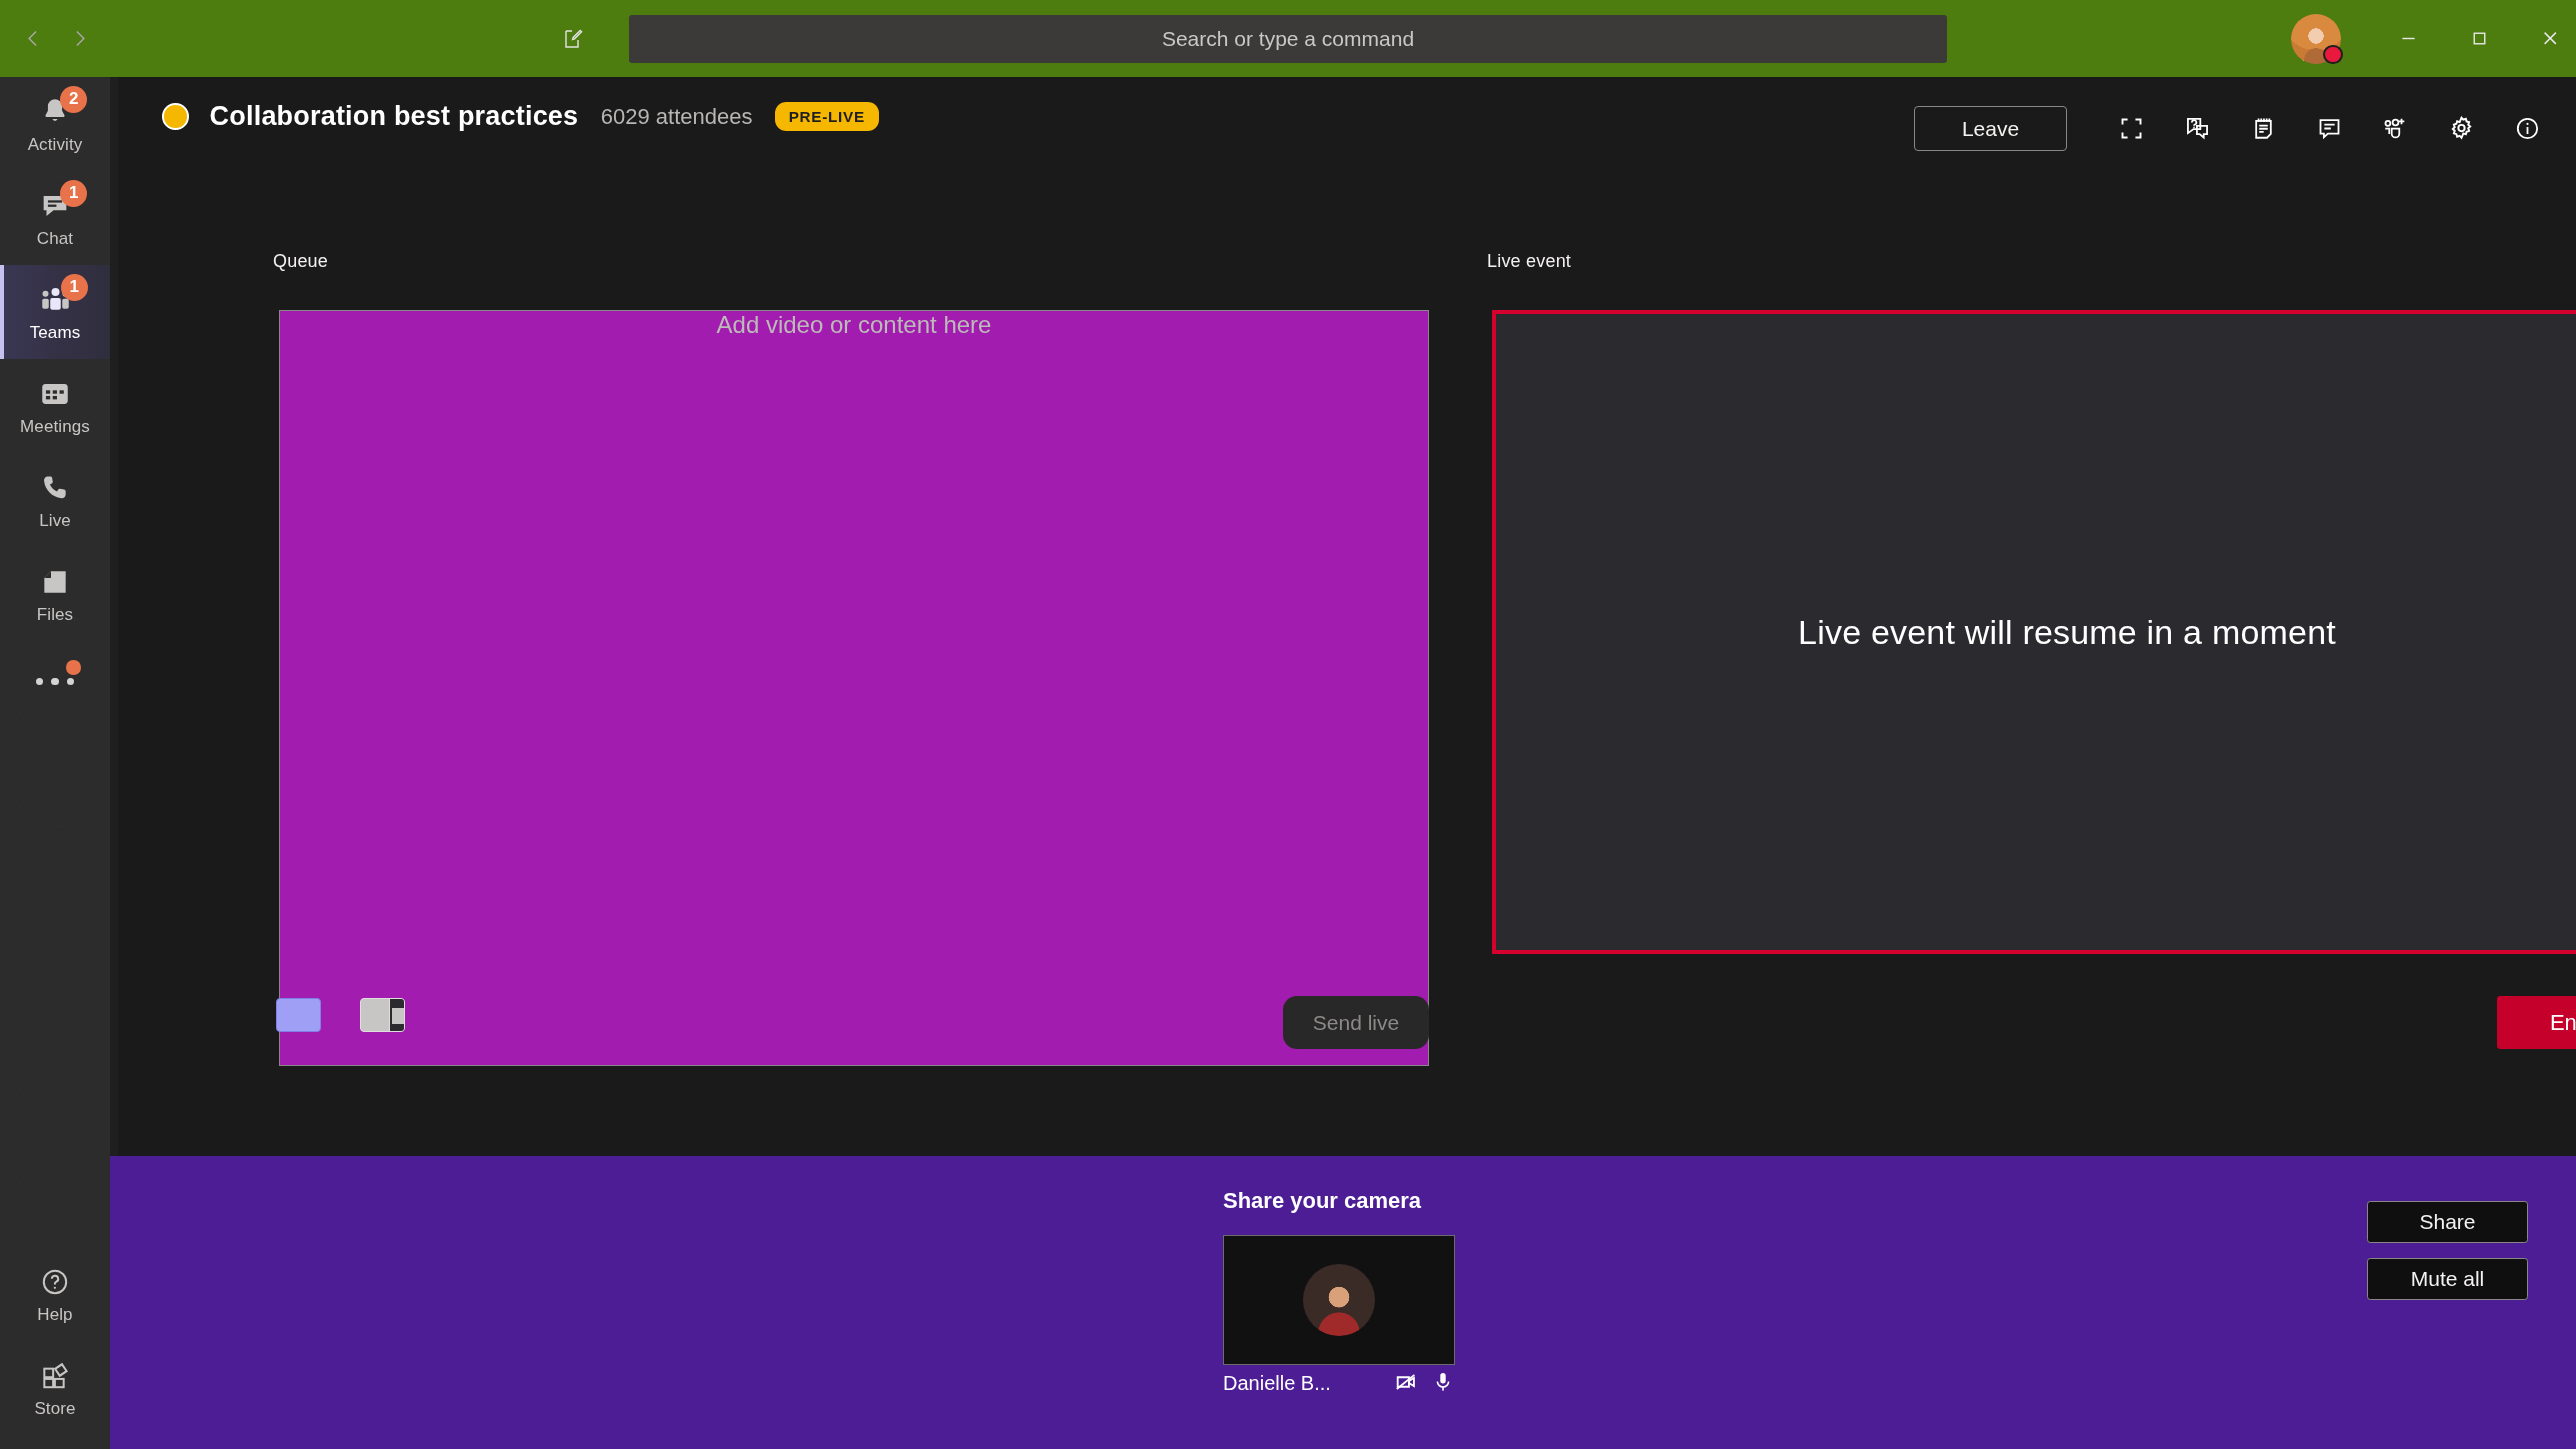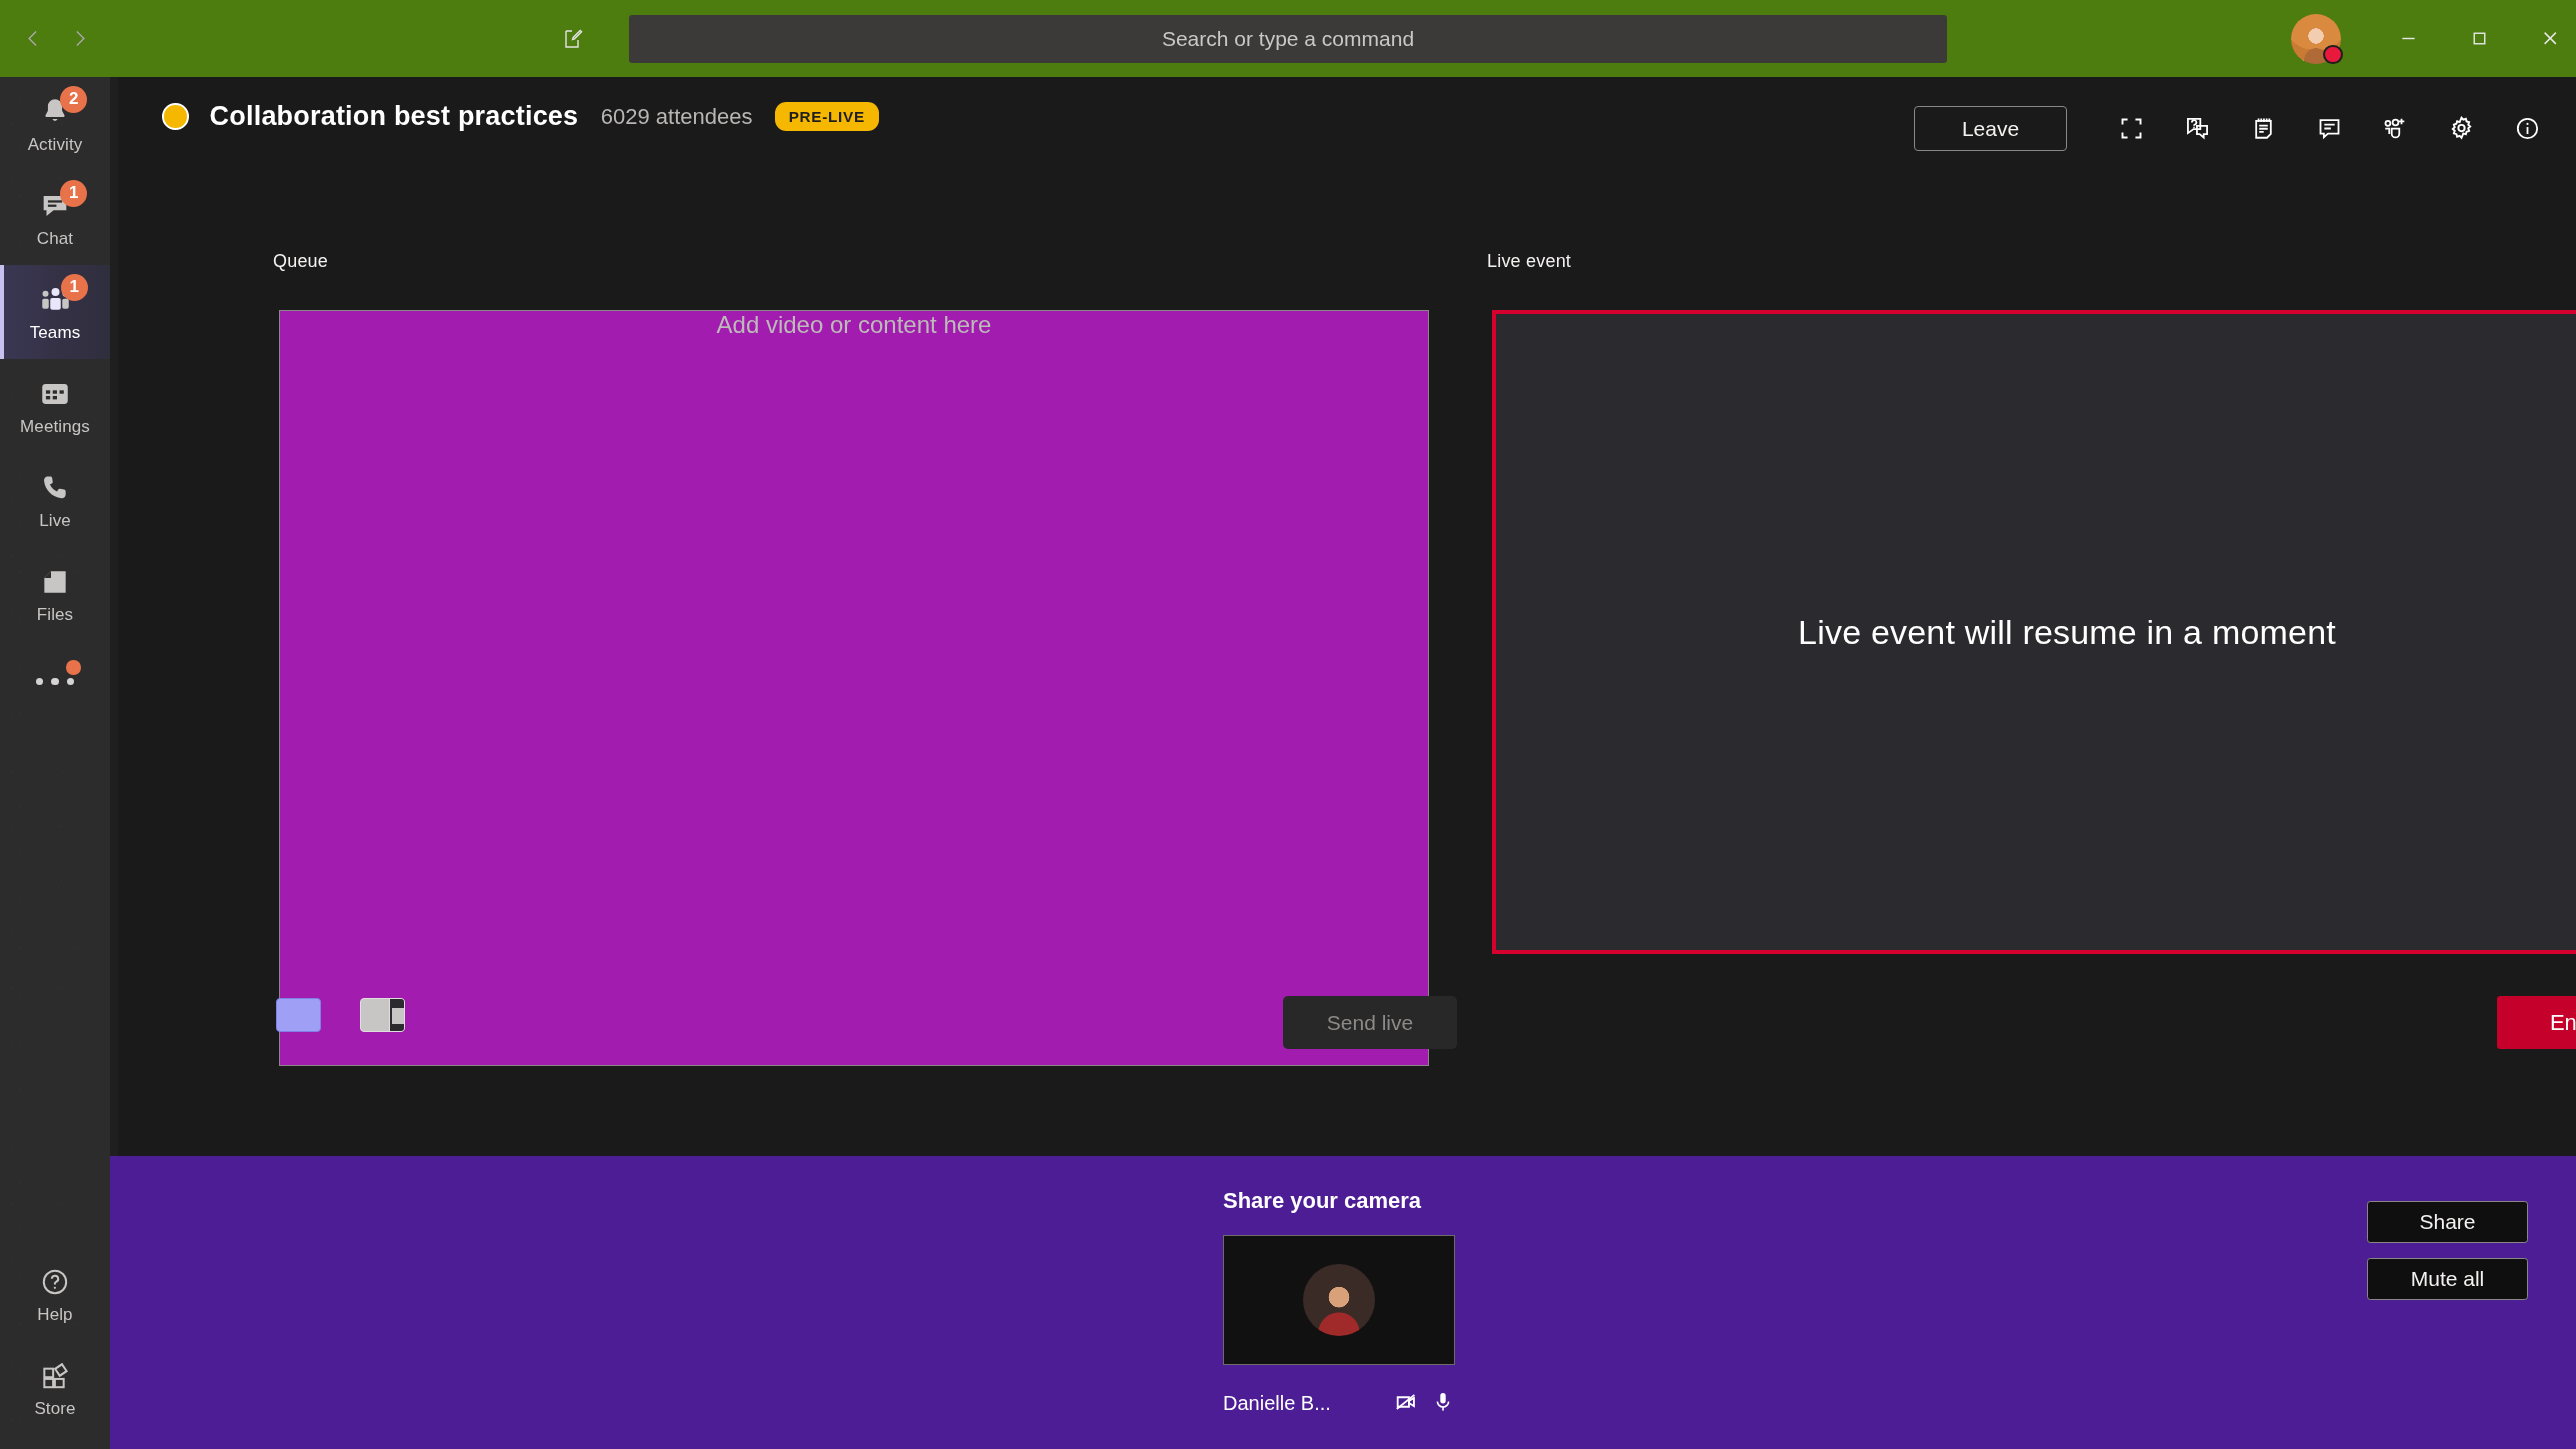--- a/index.html
+++ b/index.html
@@ -200,21 +200,21 @@
     content:""; position:absolute; right:0; top:0; bottom:0; width:13.7px;
     background:#2b2a2e; border-left:1.6px solid #e1dfdd;
   }
   #layout-chip-2::before {
     content:""; position:absolute; right:0; top:8.9px; height:16px; width:12px;
     background:#c8c6c4; z-index:2;
   }
 
   #send-live-btn {
     position:absolute; left:1165px; top:919px;
-    width:174px; height:53px; border-radius:5px;
+    width:146px; height:53px; border-radius:14px;
     background:#292828; border:none; color:#8c8a88;
     font-size:21px; font-family:"Liberation Sans", sans-serif;
     display:flex; align-items:center; justify-content:center;
   }
   #end-btn {
     position:absolute; left:2379px; top:919px;
     width:145px; height:53px; border-radius:3.2px;
     background:#c4002b; border:none; color:#ffffff;
     font-size:22px; font-family:"Liberation Sans", sans-serif;
     display:flex; align-items:center; justify-content:center;
@@ -240,21 +240,21 @@
     width:72px; height:72px; border-radius:50%;
     background:
       radial-gradient(circle at 50% 96%, #a02a2a 0 26%, transparent 27%),
       radial-gradient(circle at 50% 46%, #d8a179 0 19%, transparent 20%),
       radial-gradient(ellipse 62% 50% at 50% 24%, #3b2b26 0 100%, transparent 0),
       radial-gradient(ellipse 20% 44% at 20% 56%, #3b2b26 0 100%, transparent 0),
       radial-gradient(ellipse 20% 44% at 80% 56%, #3b2b26 0 100%, transparent 0),
       linear-gradient(150deg, #5d7263, #8f9a8c);
   }
   #camera-row {
-    margin-top:24px; width:232px;
+    margin-top:4px; width:232px;
     display:flex; align-items:center; justify-content:space-between;
   }
   #camera-name { font-size:20px; color:#ffffff; }
   #camera-actions { display:flex; align-items:center; gap:11.3px; color:#ffffff; }
 
   #bottom-buttons {
     position:absolute; right:48px; top:45px;
     display:flex; flex-direction:column; gap:14.5px;
   }
   .bottom-btn {

